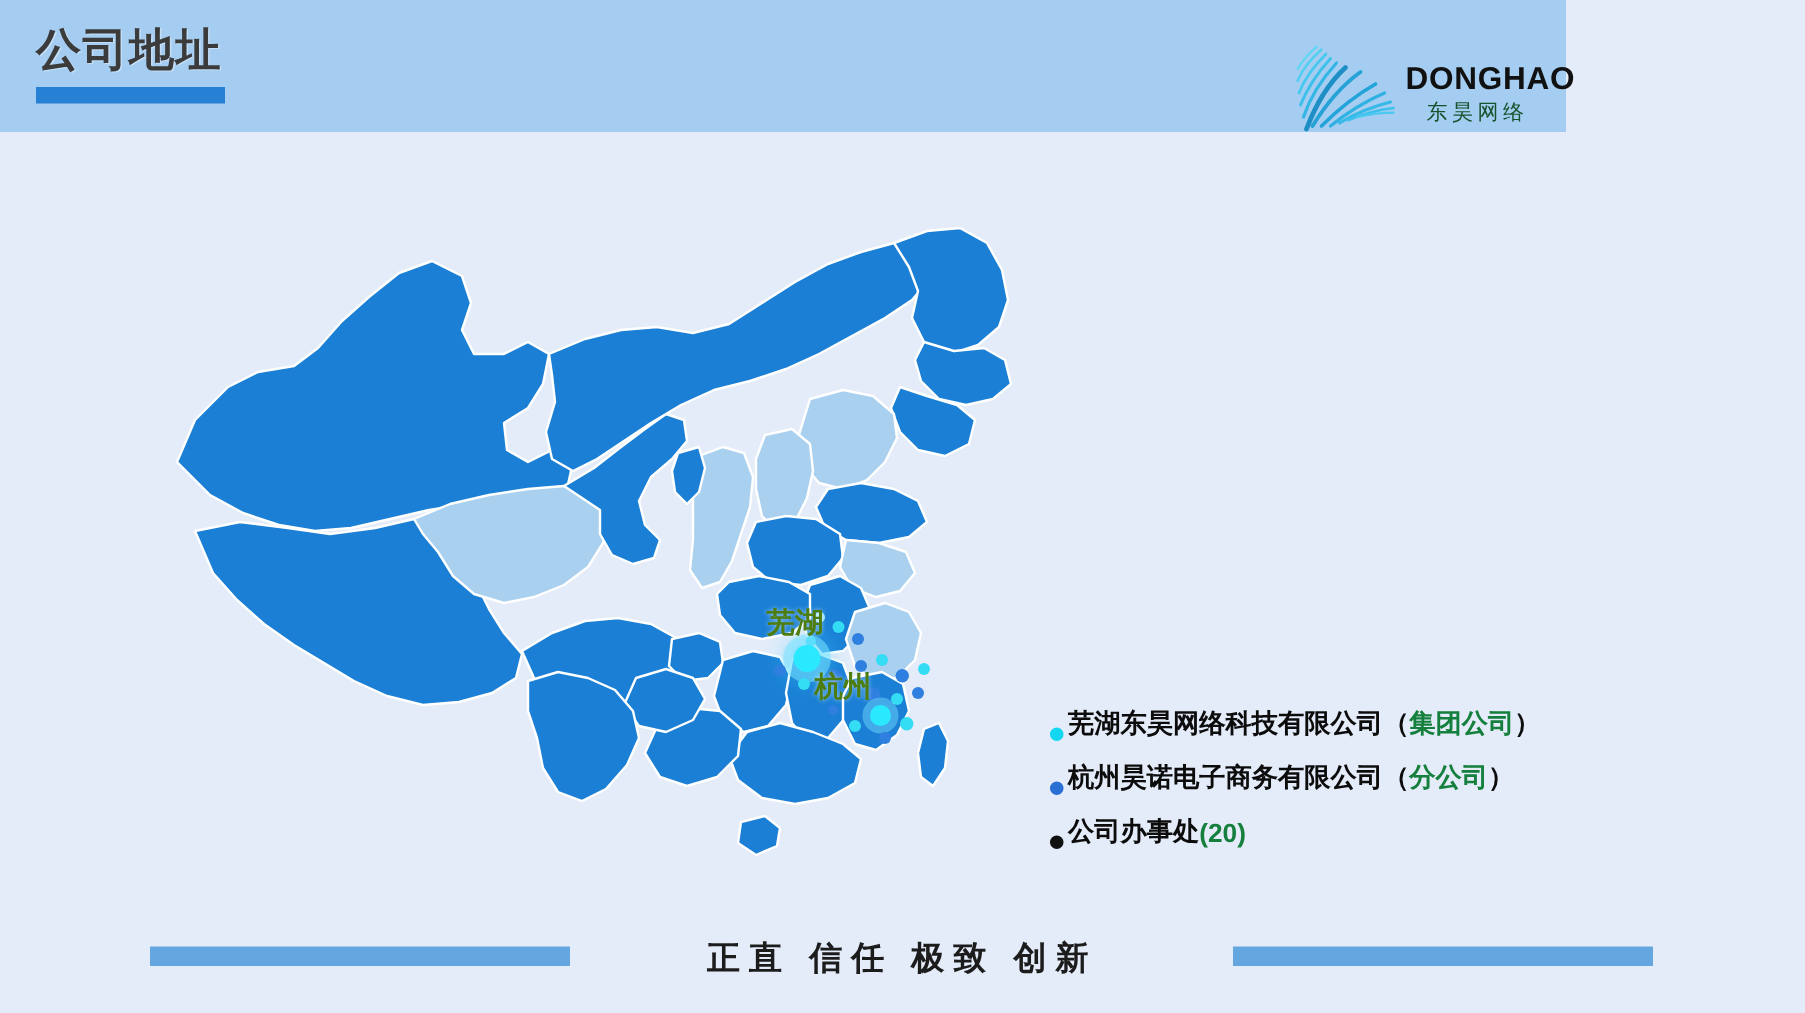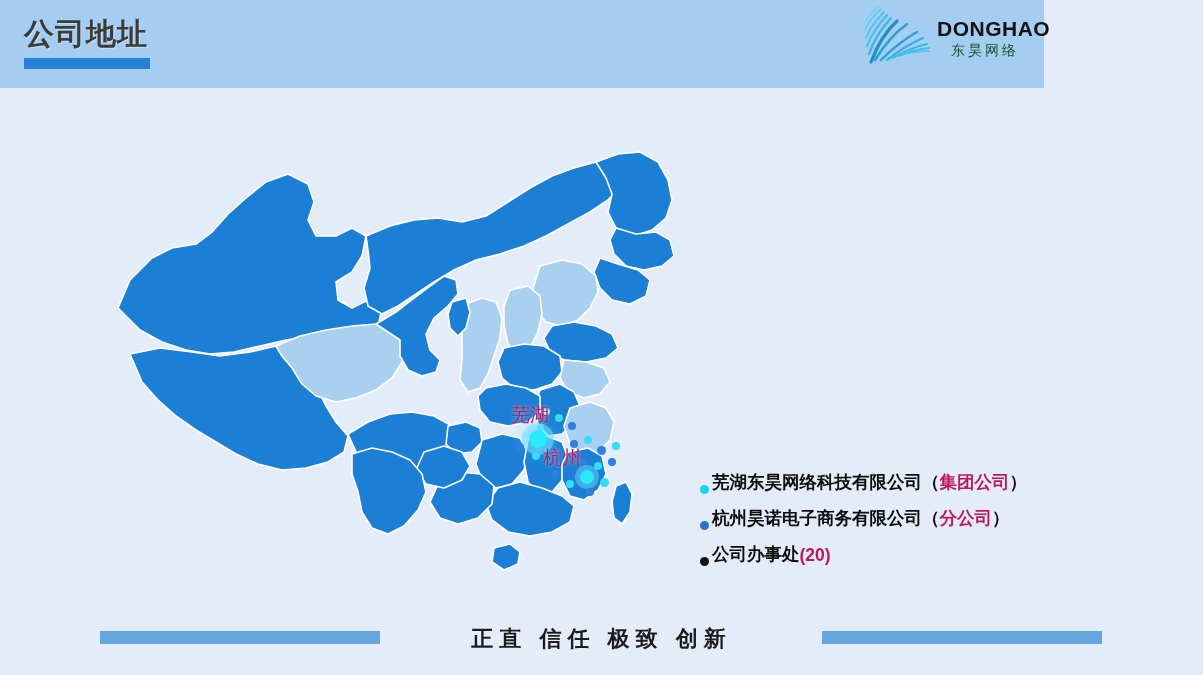--- a/index.html
+++ b/index.html
@@ -33,21 +33,21 @@
     text-shadow:1px 1px 0 rgba(255,255,255,0.35);
   }
   .title-rule {
     margin-top:6px;
     width:126px; height:11px;
     background:#2680d4;
   }
 
   
   .logo {
-    position:absolute; right:10px; top:0;
+    position:absolute; right:10px; top:24px;
     width:175px; height:68px;
   }
   .logo-fan { position:absolute; left:4px; top:2px; }
   .logo-en {
     position:absolute; left:78px; top:17px;
     font-size:21px; font-weight:bold;
     color:#111; letter-spacing:0.5px;
   }
   .logo-cn {
     position:absolute; left:92px; top:42px;
@@ -57,22 +57,22 @@
   
   .map-area {
     position:absolute; left:100px; top:140px;
     width:620px; height:470px;
   }
   .map-svg { display:block; width:620px; height:470px; }
 
   .city-label {
     position:absolute;
     font-size:19px;
-    font-weight:normal;
-    color:#be185d;
+    font-weight:bold;
+    color:#4d7c0f;
     text-shadow:0 0 3px rgba(255,255,255,0.55);
     white-space:nowrap;
   }
   .label-wuhu { left:411px; top:262px; }
   .label-hangzhou { left:443px; top:305px; }
 
   
   .mk { position:absolute; border-radius:50%; }
   .mk-core {
     width:18px; height:18px;
@@ -96,21 +96,21 @@
     color:#0c0c0c;
     white-space:nowrap;
   }
   .legend-bullet {
     width:9px; height:9px; border-radius:50%;
     margin-right:3px; flex:0 0 auto;
   }
   .b-cyan  { background:#13d7f0; }
   .b-blue  { background:#2a6fd4; }
   .b-black { background:#111111; }
-  .hl { color:#be185d; }
+  .hl { color:#15803d; }
 
   
   .footer-bar {
     position:absolute; top:631px;
     height:13px;
     background:#64a7e0;
   }
   .bar-left  { left:100px; width:280px; }
   .bar-right { left:822px; width:280px; }
   .slogan {

